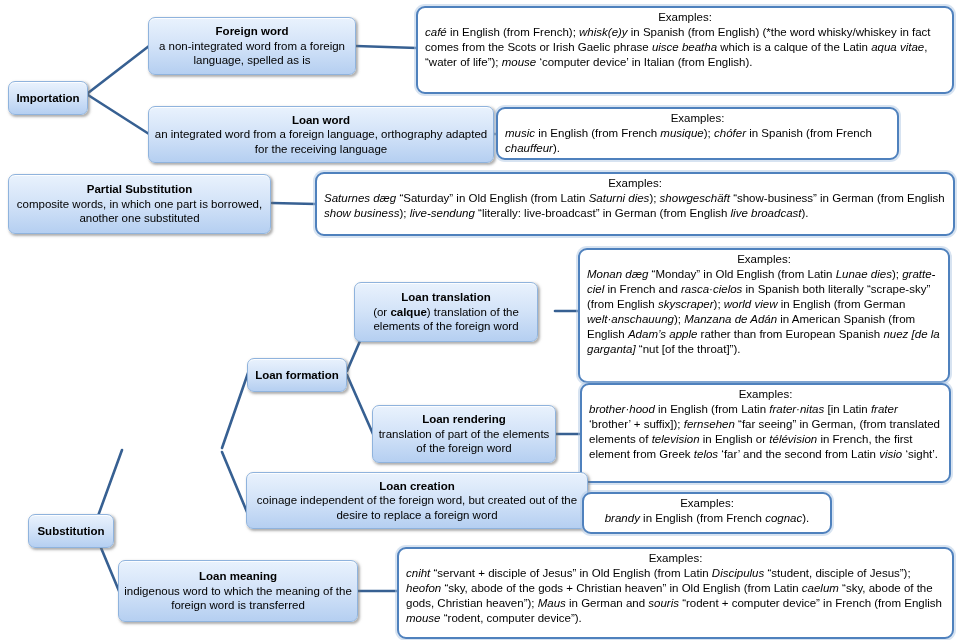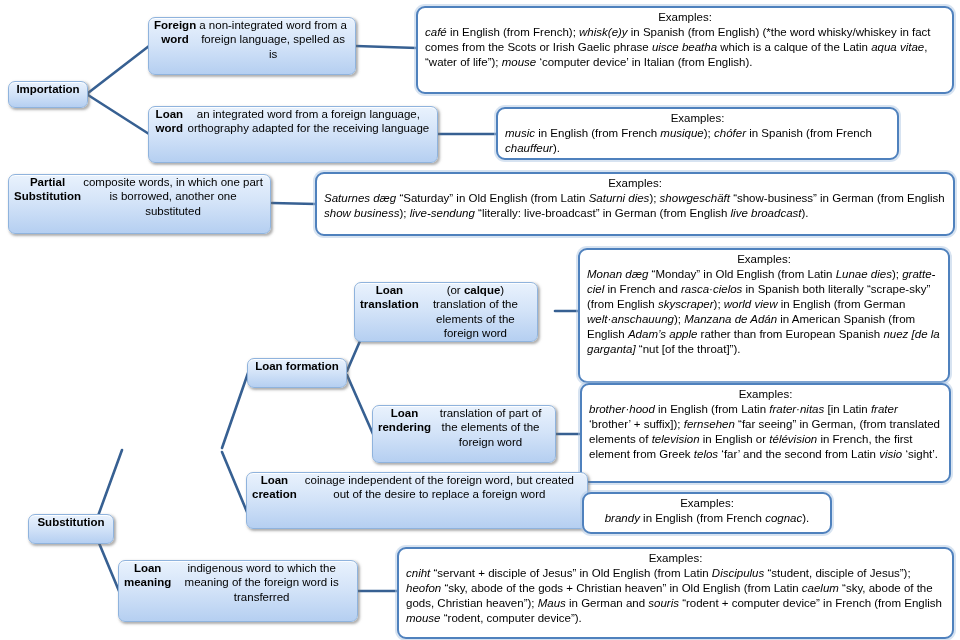--- a/index.html
+++ b/index.html
@@ -5,22 +5,22 @@
   * { margin:0; padding:0; box-sizing:border-box; }
   html,body { background:#ffffff; }
   body { font-family:"Liberation Sans", sans-serif; color:#000; }
   .canvas { position:relative; width:960px; height:640px; background:#fff; overflow:hidden; }
   svg.connectors { position:absolute; left:0; top:0; z-index:1; }
   .node {
     position:absolute; z-index:2;
     border:1px solid #8fb3dd; border-radius:7px;
     background:linear-gradient(180deg,#e9f2fd 0%,#d3e3f8 48%,#b5cfF1 100%);
     box-shadow:1.5px 1.5px 2.5px rgba(110,110,110,.55), inset 0 1px 0 rgba(255,255,255,.85);
-    display:flex; justify-content:center;
-    text-align:center; font-size:11.5px; line-height:1.26; padding:0 5px;
+    display:flex; flex-direction:column; justify-content:center;
+    text-align:center; font-size:11.5px; line-height:1.26; padding:16px 5px;
   }
   .node-title { font-weight:bold; }
   .ex {
     position:absolute; z-index:2;
     border:2px solid #4f81bd; border-radius:9px; background:#fff;
     box-shadow:0 0 0 2px rgba(176,200,228,.5);
     font-size:11.5px; line-height:1.3; padding:2px 7px 3px;
   }
   .ex-head { text-align:center; }
   .ex-body { text-align:left; }
@@ -59,21 +59,21 @@
   <div class="node" style="left:148px; top:17px; width:208px; height:58px;">
     <div class="node-title">Foreign word</div>
     <div class="node-desc">a non-integrated word from a foreign language, spelled as is</div>
   </div>
 
   <div class="ex" style="left:416px; top:6px; width:538px; height:88px;">
     <div class="ex-head">Examples:</div>
     <div class="ex-body"><span class="it">café</span><span> in English (from French); </span><span class="it">whisk(e)y</span><span> in Spanish (from English) (*the word whisky/whiskey in fact comes from the Scots or Irish Gaelic phrase </span><span class="it">uisce beatha</span><span> which is a calque of the Latin </span><span class="it">aqua vitae</span><span>, “water of life”); </span><span class="it">mouse</span><span> ‘computer device’ in Italian (from English).</span></div>
   </div>
 
-  <div class="node" style="left:148px; top:106px; width:290px; height:57px;">
+  <div class="node" style="left:148px; top:106px; width:346px; height:57px;">
     <div class="node-title">Loan word</div>
     <div class="node-desc">an integrated word from a foreign language, orthography adapted for the receiving language</div>
   </div>
 
   <div class="ex" style="left:496px; top:107px; width:403px; height:53px;">
     <div class="ex-head">Examples:</div>
     <div class="ex-body"><span class="it">music</span><span> in English (from French </span><span class="it">musique</span><span>); </span><span class="it">chófer</span><span> in Spanish (from French </span><span class="it">chauffeur</span><span>).</span></div>
   </div>
 
   <div class="node" style="left:8px; top:174px; width:263px; height:60px;">

